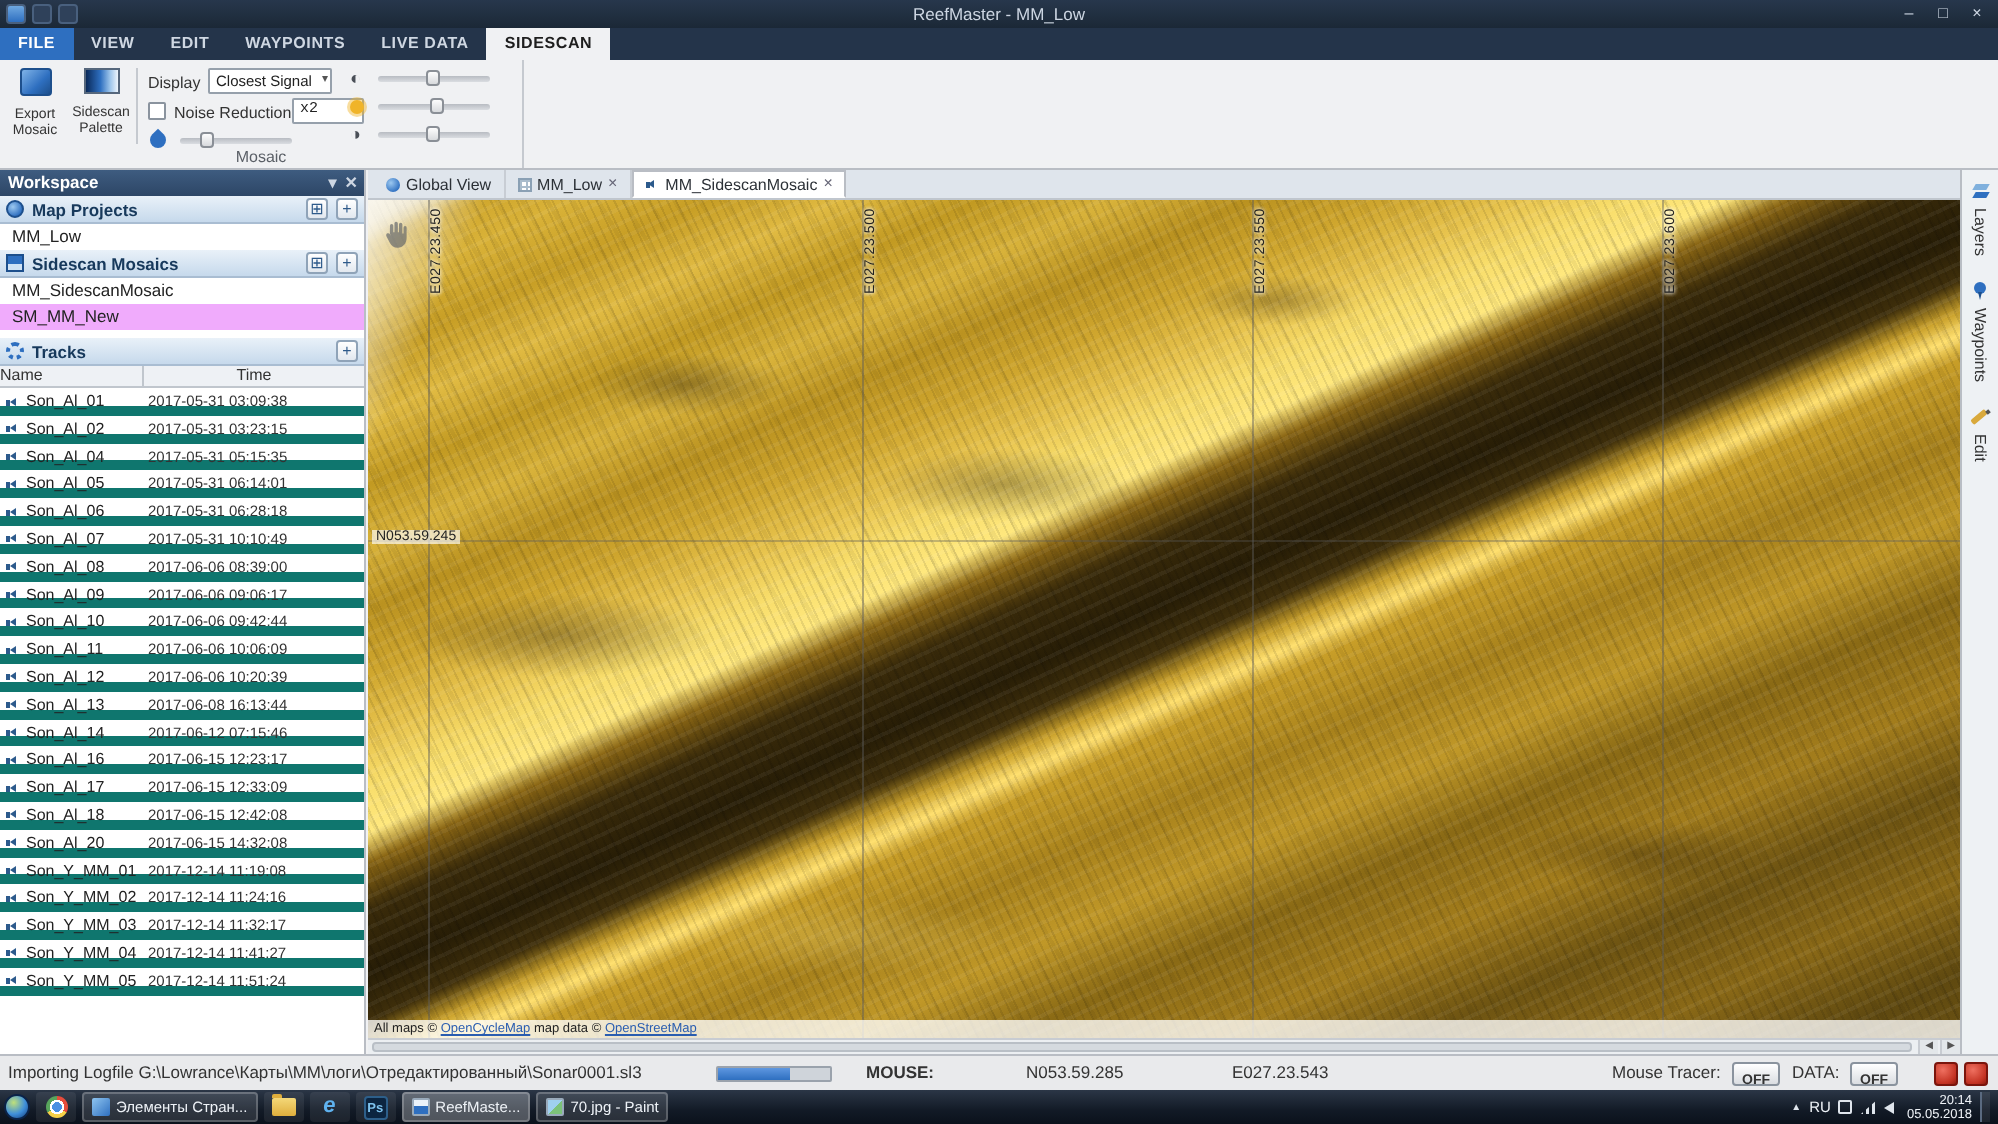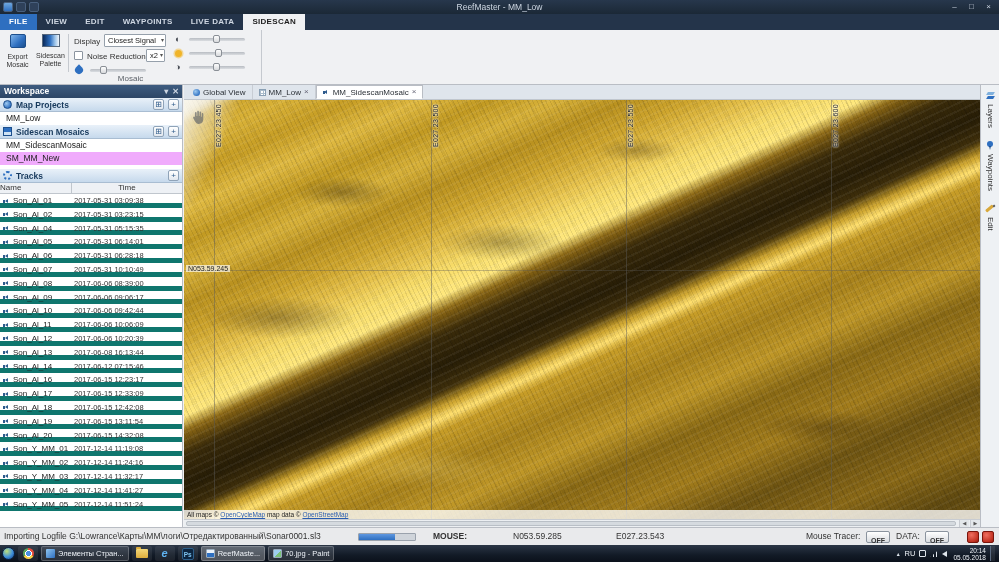--- a/index.html
+++ b/index.html
@@ -214,21 +214,21 @@
         <div class="blabel">Sidescan Palette</div>
       </div>
       <div class="rsep"></div>
       <span class="rlabel" style="left:74px; top:7px;">Display</span>
       <div class="dropdown" style="left:104px; top:4px; width:62px;">
         <span>Closest Signal</span>
         <span class="dd-arr">▾</span>
       </div>
       <span class="checkbox" style="left:74px; top:21px;"></span>
       <span class="rlabel" style="left:87px; top:22px;">Noise Reduction</span>
-      <div class="dropdown" style="left:146px; top:19px; width:19px;">
+      <div class="dropdown" style="left:146px; top:19px; width:36px;font-family:Liberation Mono, monospace;">
         <span>x2</span>
         <span class="dd-arr">▾</span>
       </div>
       <span class="ico-drop" style="left:75px; top:36px;"></span>
       <div class="slider" style="left:90px; top:39px;">
           <span class="thumb" style="left:10px;"></span>
         </div>
       <span class="ico-circle" style="left:175px; top:5px;">◐</span>
       <div class="slider" style="left:189px; top:8px;">
           <span class="thumb" style="left:24px;"></span>
@@ -353,25 +353,20 @@
       </div>
         <div class="trk-row">
         <span class="spk"></span>
         <span class="trk-name">Son_Al_17</span>
         <span class="trk-time">2017-06-15 12:33:09</span>
       </div>
         <div class="trk-row">
         <span class="spk"></span>
         <span class="trk-name">Son_Al_18</span>
         <span class="trk-time">2017-06-15 12:42:08</span>
-      </div>
-        <div class="trk-row">
-        <span class="spk"></span>
-        <span class="trk-name">Son_Al_19</span>
-        <span class="trk-time">2017-06-15 13:11:54</span>
       </div>
         <div class="trk-row">
         <span class="spk"></span>
         <span class="trk-name">Son_Al_20</span>
         <span class="trk-time">2017-06-15 14:32:08</span>
       </div>
         <div class="trk-row">
         <span class="spk"></span>
         <span class="trk-name">Son_Y_MM_01</span>
         <span class="trk-time">2017-12-14 11:19:08</span>

